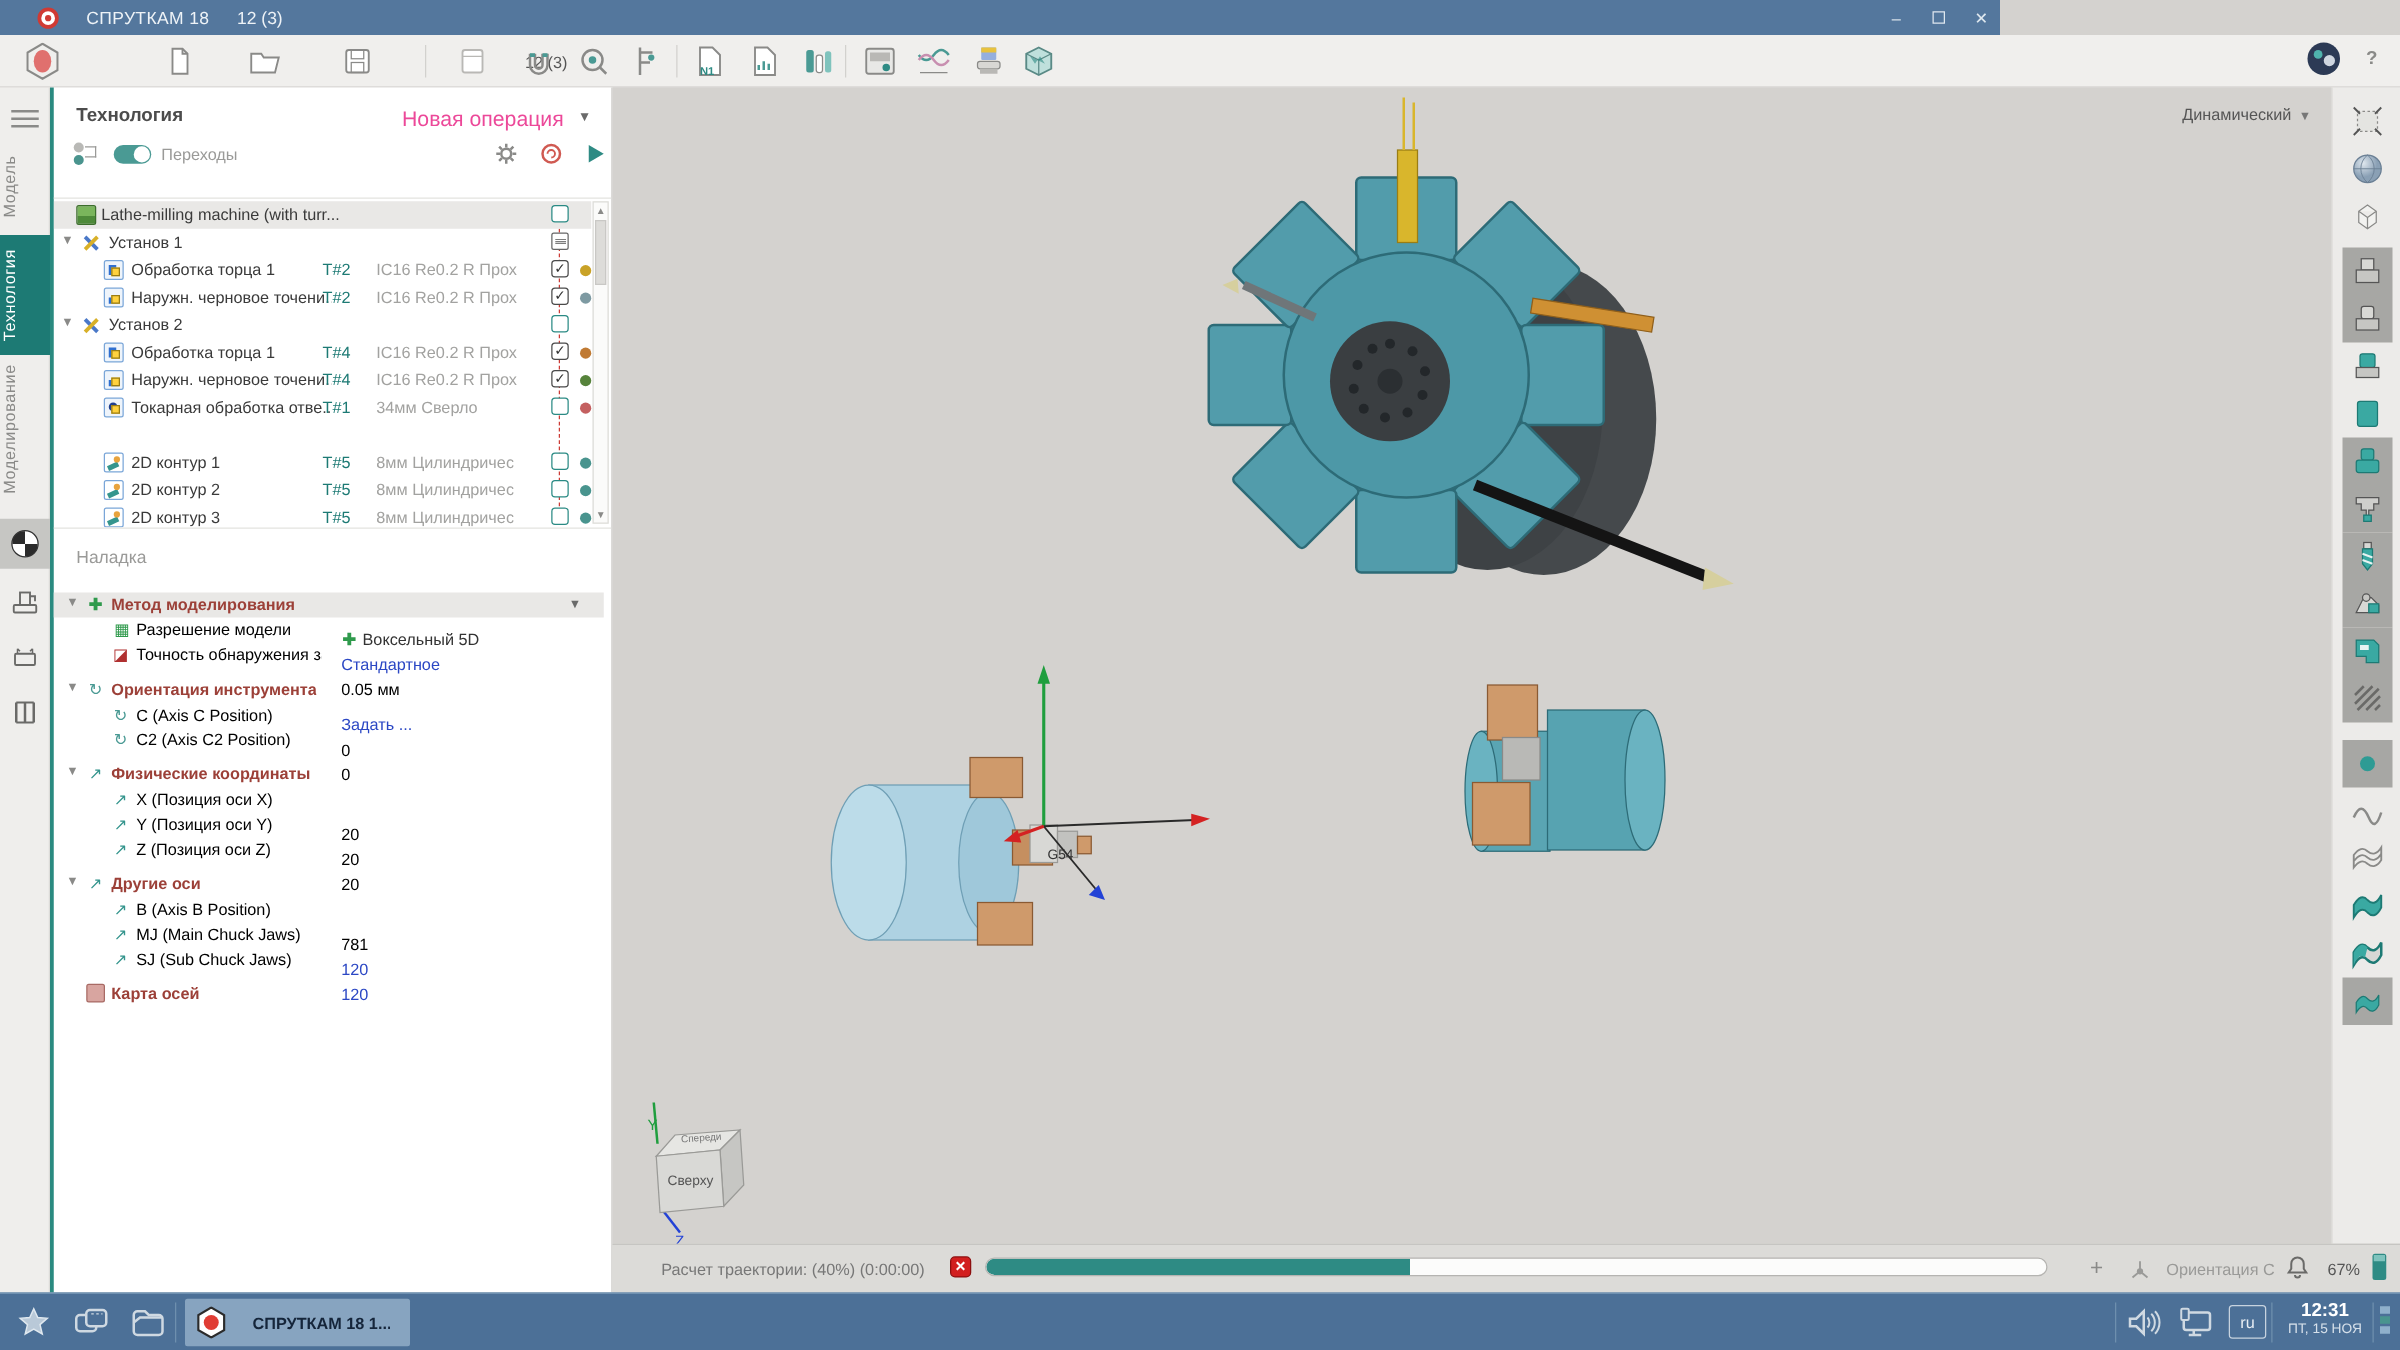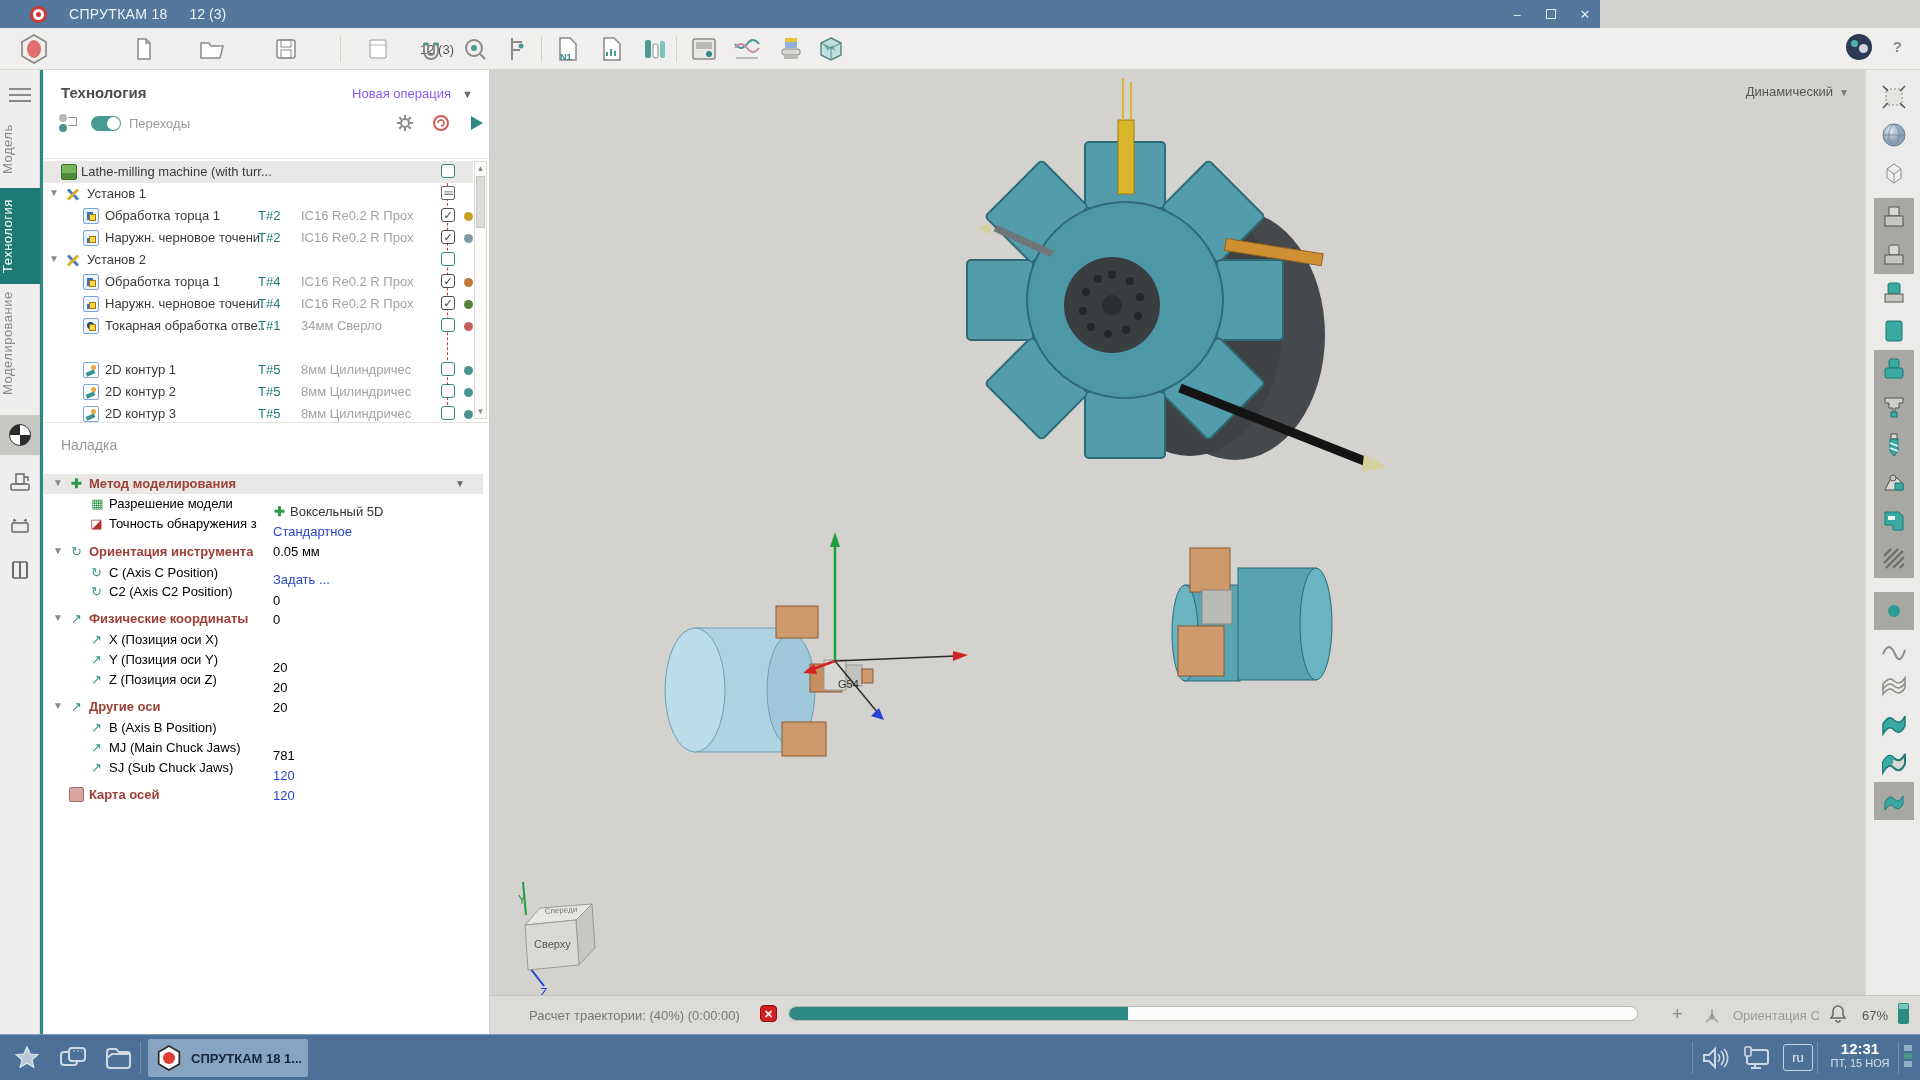--- a/index.html
+++ b/index.html
@@ -49,21 +49,21 @@
   .vtab.active { background:#1d7a74; color:#fff; }
   .sbi { position:absolute; left:0; width:40px; height:40px; display:flex; align-items:center; justify-content:center; }
   .sbi.sel { background:#c6c6c3; }
   .cg { width:22px; height:22px; border-radius:50%; border:1px solid #333;
     background:conic-gradient(#fff 0 90deg,#2b2b2b 90deg 180deg,#fff 180deg 270deg,#2b2b2b 270deg 360deg); }
 
   
   #panel { left:40px; top:70px; width:450px; height:964px; background:#fff; border-left:3px solid #2a8a80;
     border-right:1px solid #cfcecb; }
   #p-title { position:absolute; left:18px; top:14px; font-size:15px; font-weight:bold; color:#4c4c4c; }
-  #p-newop { position:absolute; right:38px; top:16px; font-size:13px; color:#8b5cf6; }
+  #p-newop { position:absolute; right:38px; top:16px; font-size:17px; color:#ec4899; }
   #p-newop-caret { position:absolute; right:16px; top:18px; color:#6a6a6a; font-size:11px; }
   #p-flow { position:absolute; left:16px; top:44px; width:20px; height:18px; }
   #p-flow .c1{position:absolute;left:0;top:0;width:8px;height:8px;border-radius:50%;background:#b9b9b6;}
   #p-flow .c2{position:absolute;left:0;bottom:0;width:8px;height:8px;border-radius:50%;background:#4a948e;}
   #p-flow .l{position:absolute;right:2px;top:3px;width:9px;height:9px;border:1px solid #9a9a98;border-left:none;}
   #toggle { position:absolute; left:48px; top:46px; width:30px; height:15px; border-radius:8px; background:#4a9a94; }
   #toggle::after{content:"";position:absolute;right:1px;top:1px;width:13px;height:13px;border-radius:50%;background:#fff;}
   #p-trans { position:absolute; left:86px; top:46px; font-size:13px; color:#9a9a98; }
   .prow-ic { position:absolute; top:43px; width:20px; height:20px; display:flex;align-items:center;justify-content:center; }
 
@@ -147,22 +147,22 @@
   #st-cs { position:absolute; left:1243px; top:12px; font-size:13px; color:#9a9a98; white-space:nowrap; max-width:90px; overflow:hidden;}
   #st-bell { position:absolute; left:1338px; top:8px; }
   #st-zoom { position:absolute; left:1372px; top:12px; font-size:13px; color:#555; }
   #st-batt { position:absolute; left:1408px; top:7px; width:11px; height:21px; background:#2e8b84; border-radius:2px;}
   #st-batt::before{content:"";position:absolute;left:1px;top:1px;width:9px;height:5px;background:#7fc3bd;}
 
   
   #taskbar { left:0; top:1034px; width:1920px; height:46px; background:#4c7097; border-top:1px solid #7b9cba; }
   .tk { position:absolute; top:8px; width:30px; height:30px; display:flex; align-items:center; justify-content:center;}
   .tksep { position:absolute; top:7px; width:1px; height:32px; background:#6e8fae; }
-  #tk-app { position:absolute; left:148px; top:4px; width:160px; height:38px; background:#87a4c0;
-    border-radius:2px; display:flex; align-items:center; }
+  #tk-app { position:absolute; left:148px; top:4px; width:180px; height:38px; background:#87a4c0;
+    border-radius:2px; display:flex; align-items:center;gap:11px; }
   #tk-app .hex { width:26px; height:26px; margin-left:8px; background:#2b2b2b;
     clip-path:polygon(50% 0,93% 25%,93% 75%,50% 100%,7% 75%,7% 25%); display:flex;align-items:center;justify-content:center;}
   #tk-app .hexin { width:22px; height:22px; background:#fff;
     clip-path:polygon(50% 0,93% 25%,93% 75%,50% 100%,7% 75%,7% 25%); display:flex;align-items:center;justify-content:center;}
   #tk-app .dot { width:12px; height:12px; border-radius:50%; background:#e03c34; }
   #tk-app .lbl { margin-left:9px; font-size:13px; font-weight:bold; color:#15253a; white-space:nowrap; overflow:hidden; max-width:110px;}
   #tk-lang { position:absolute; left:1783px; top:9px; width:30px; height:27px; border:1px solid #c7d3df; border-radius:3px;
     color:#e8eef4; font-size:13px; text-align:center; line-height:26px; }
   #tk-time { position:absolute; left:1822px; top:5px; width:76px; text-align:center; color:#fff; }
   #tk-time .t { font-size:15px; font-weight:bold; }

